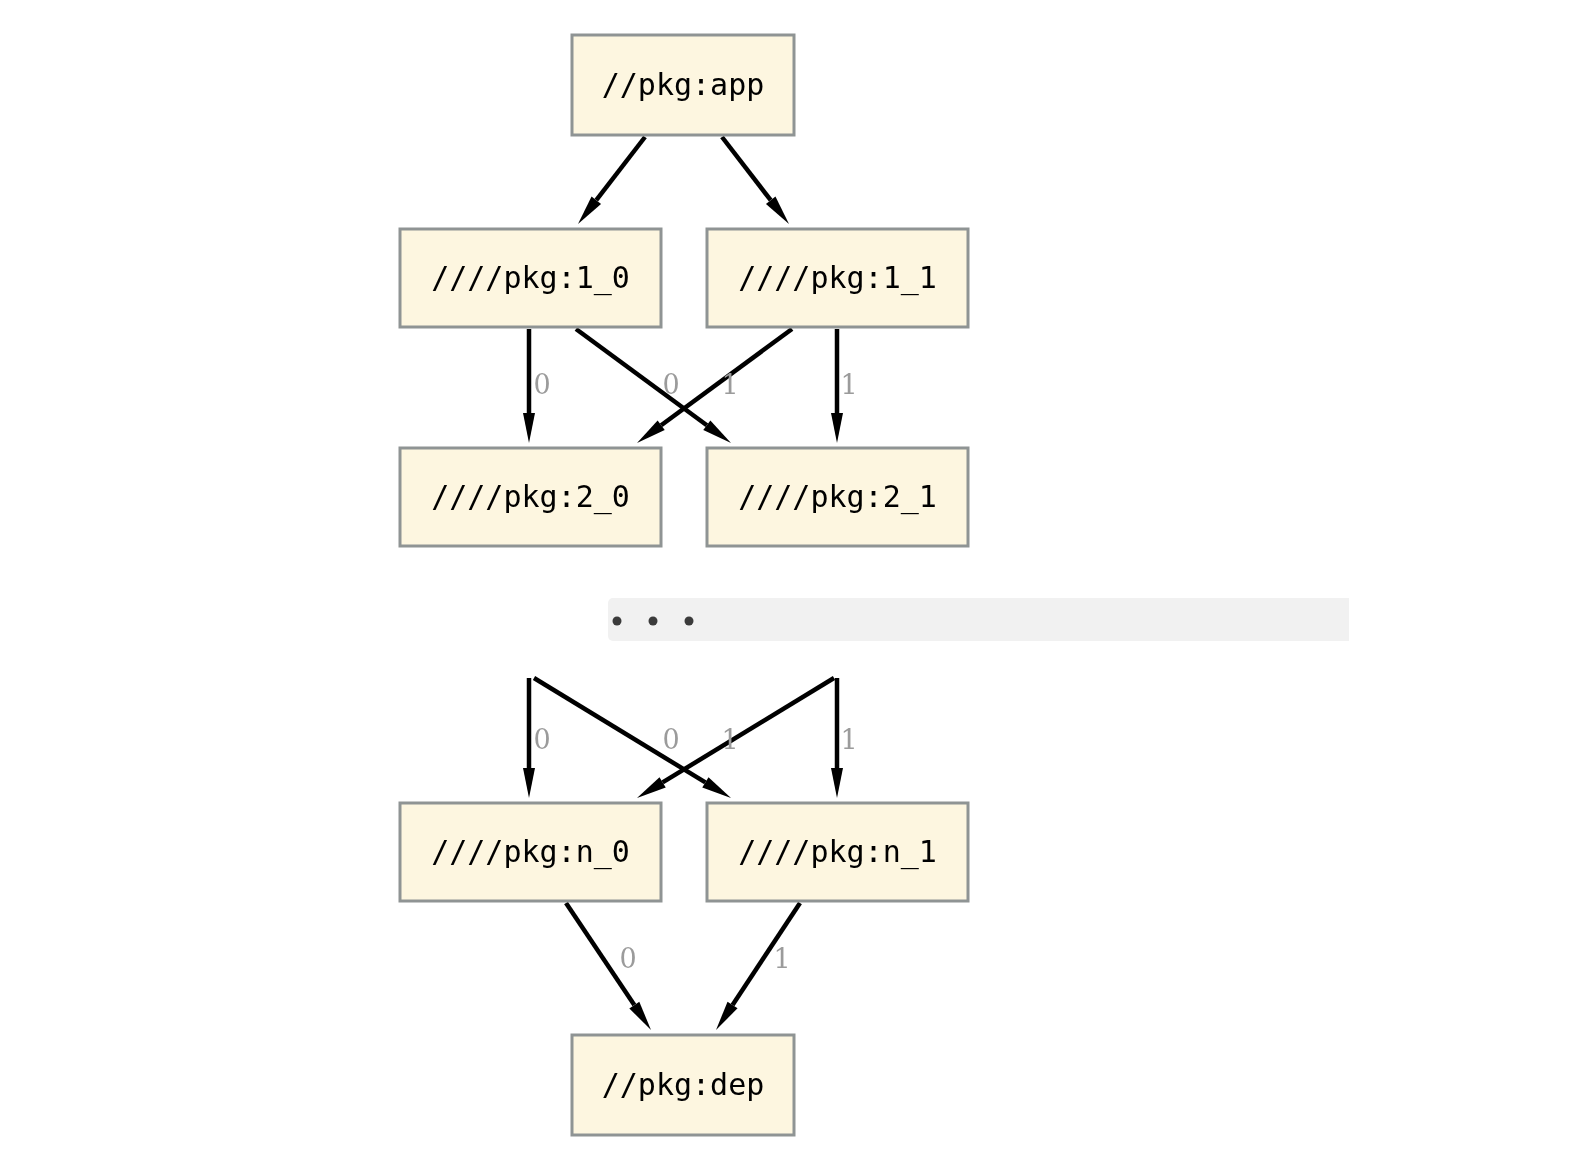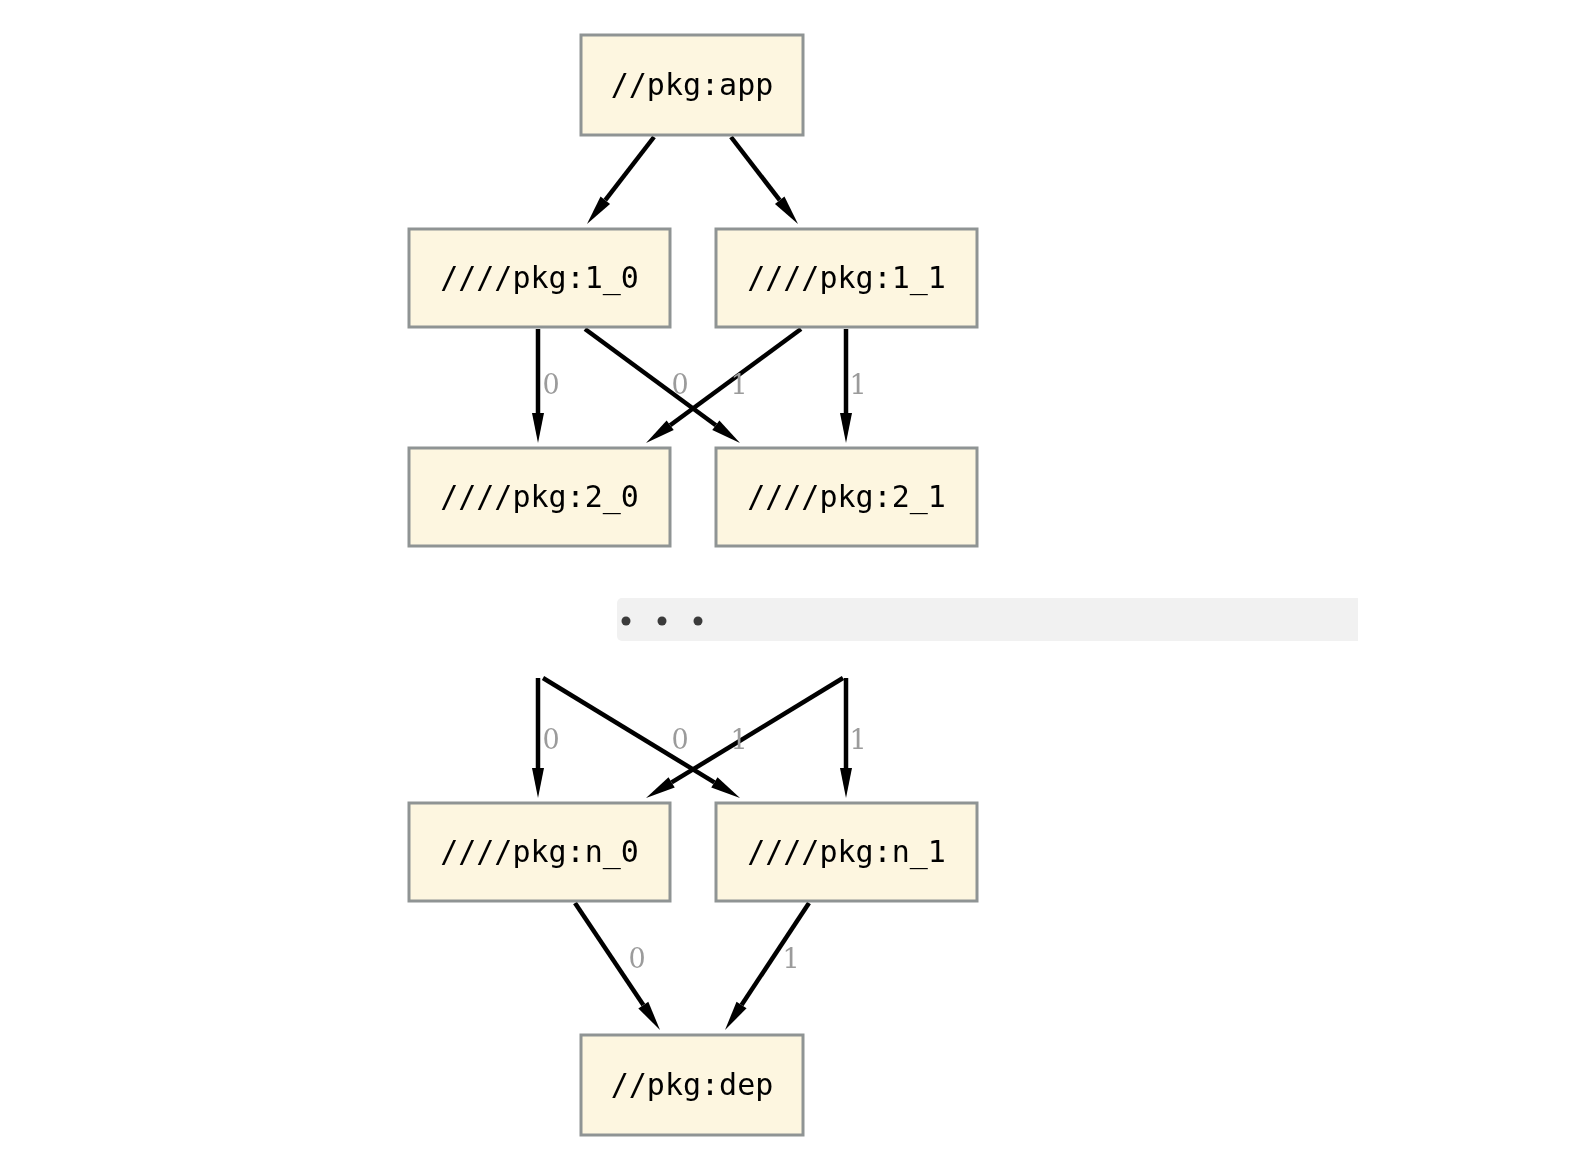--- a/index.html
+++ b/index.html
@@ -9,21 +9,20 @@
   }
   body {
     font-family: "DejaVu Sans", sans-serif;
   }
   #canvas {
     position: relative;
     width: 1349px;
     height: 1162px;
     background: #ffffff;
     overflow: hidden;
-    margin-left: 9px;
   }
   svg#graph {
     position: absolute;
     left: 0;
     top: 0;
     width: 1592px;
     height: 1162px;
   }
   .node-rect {
     fill: #fdf6e0;

